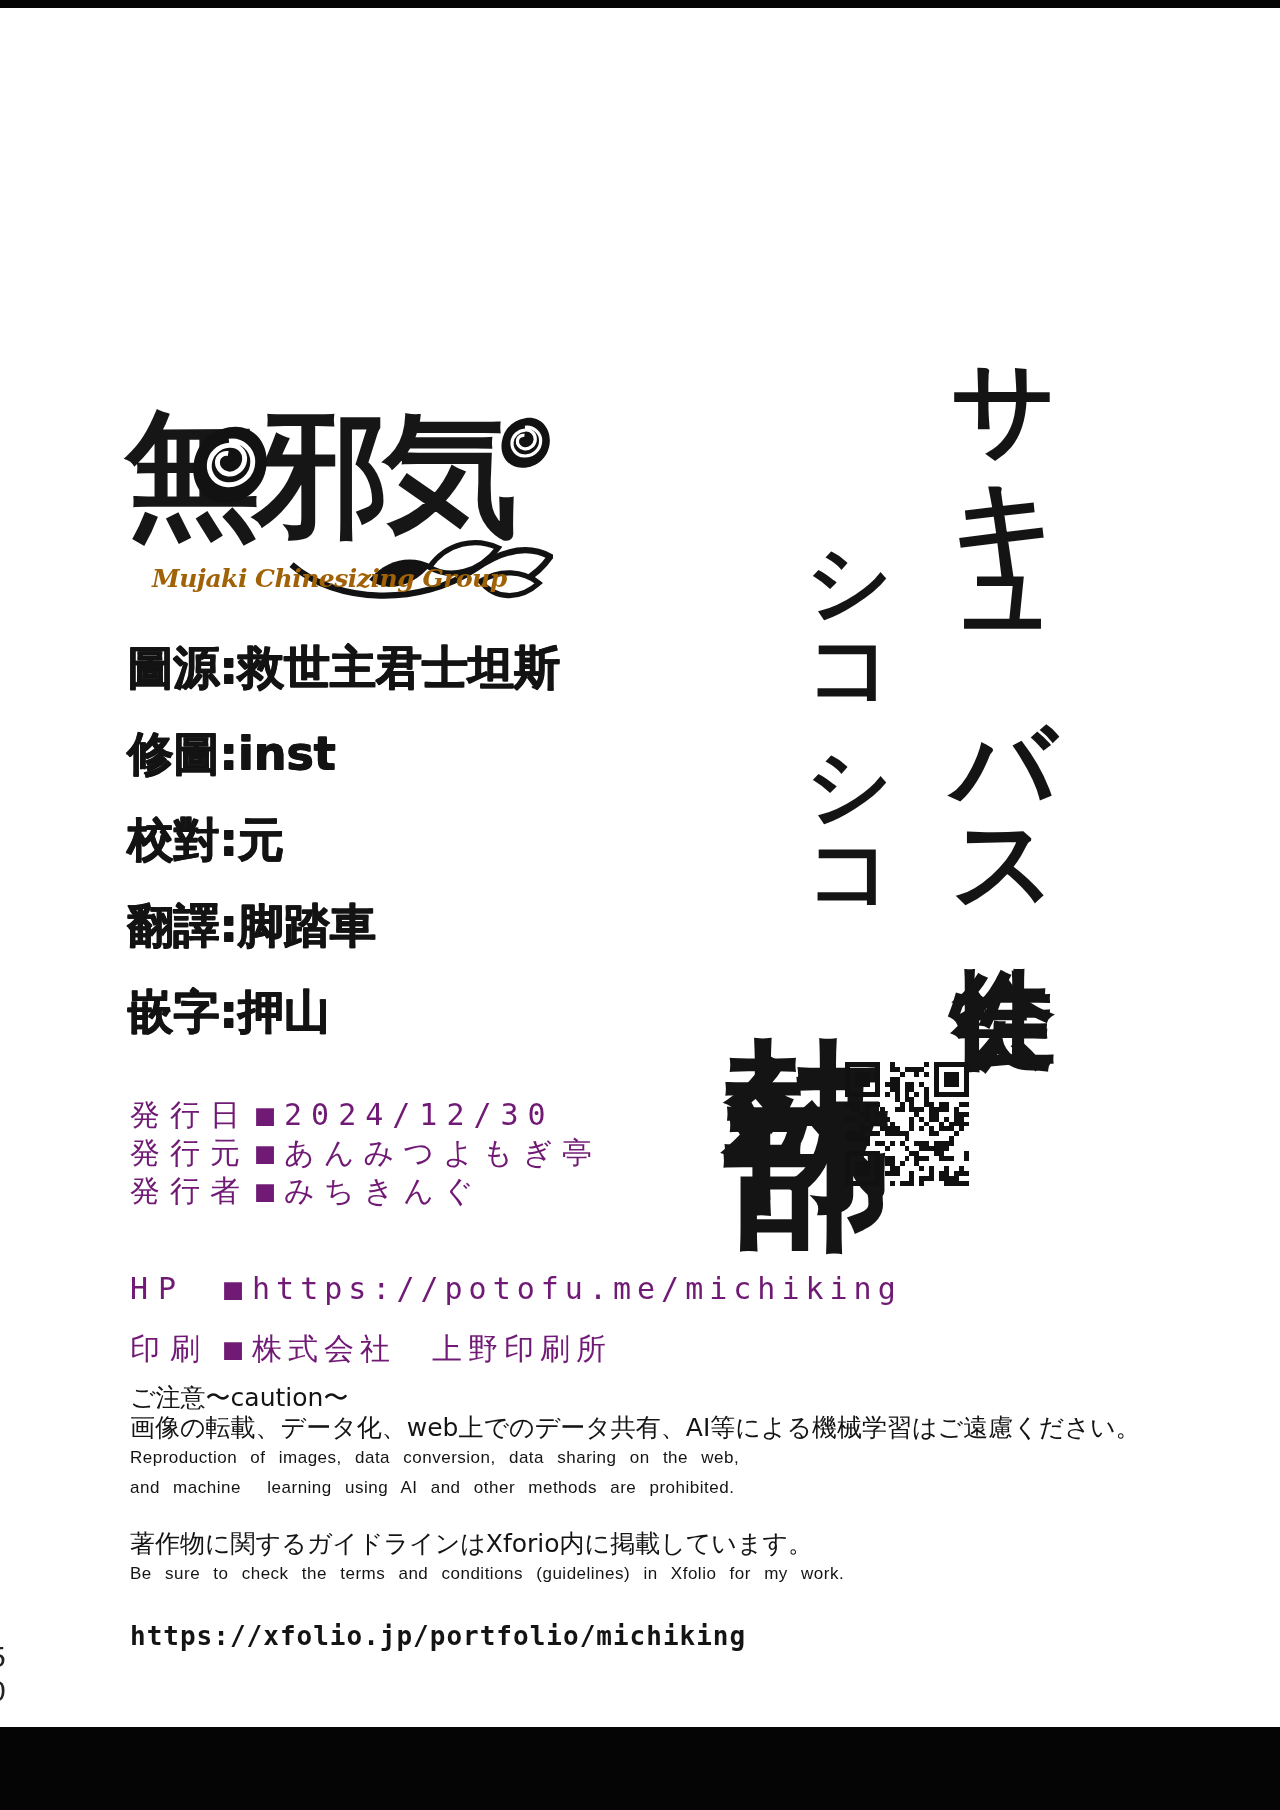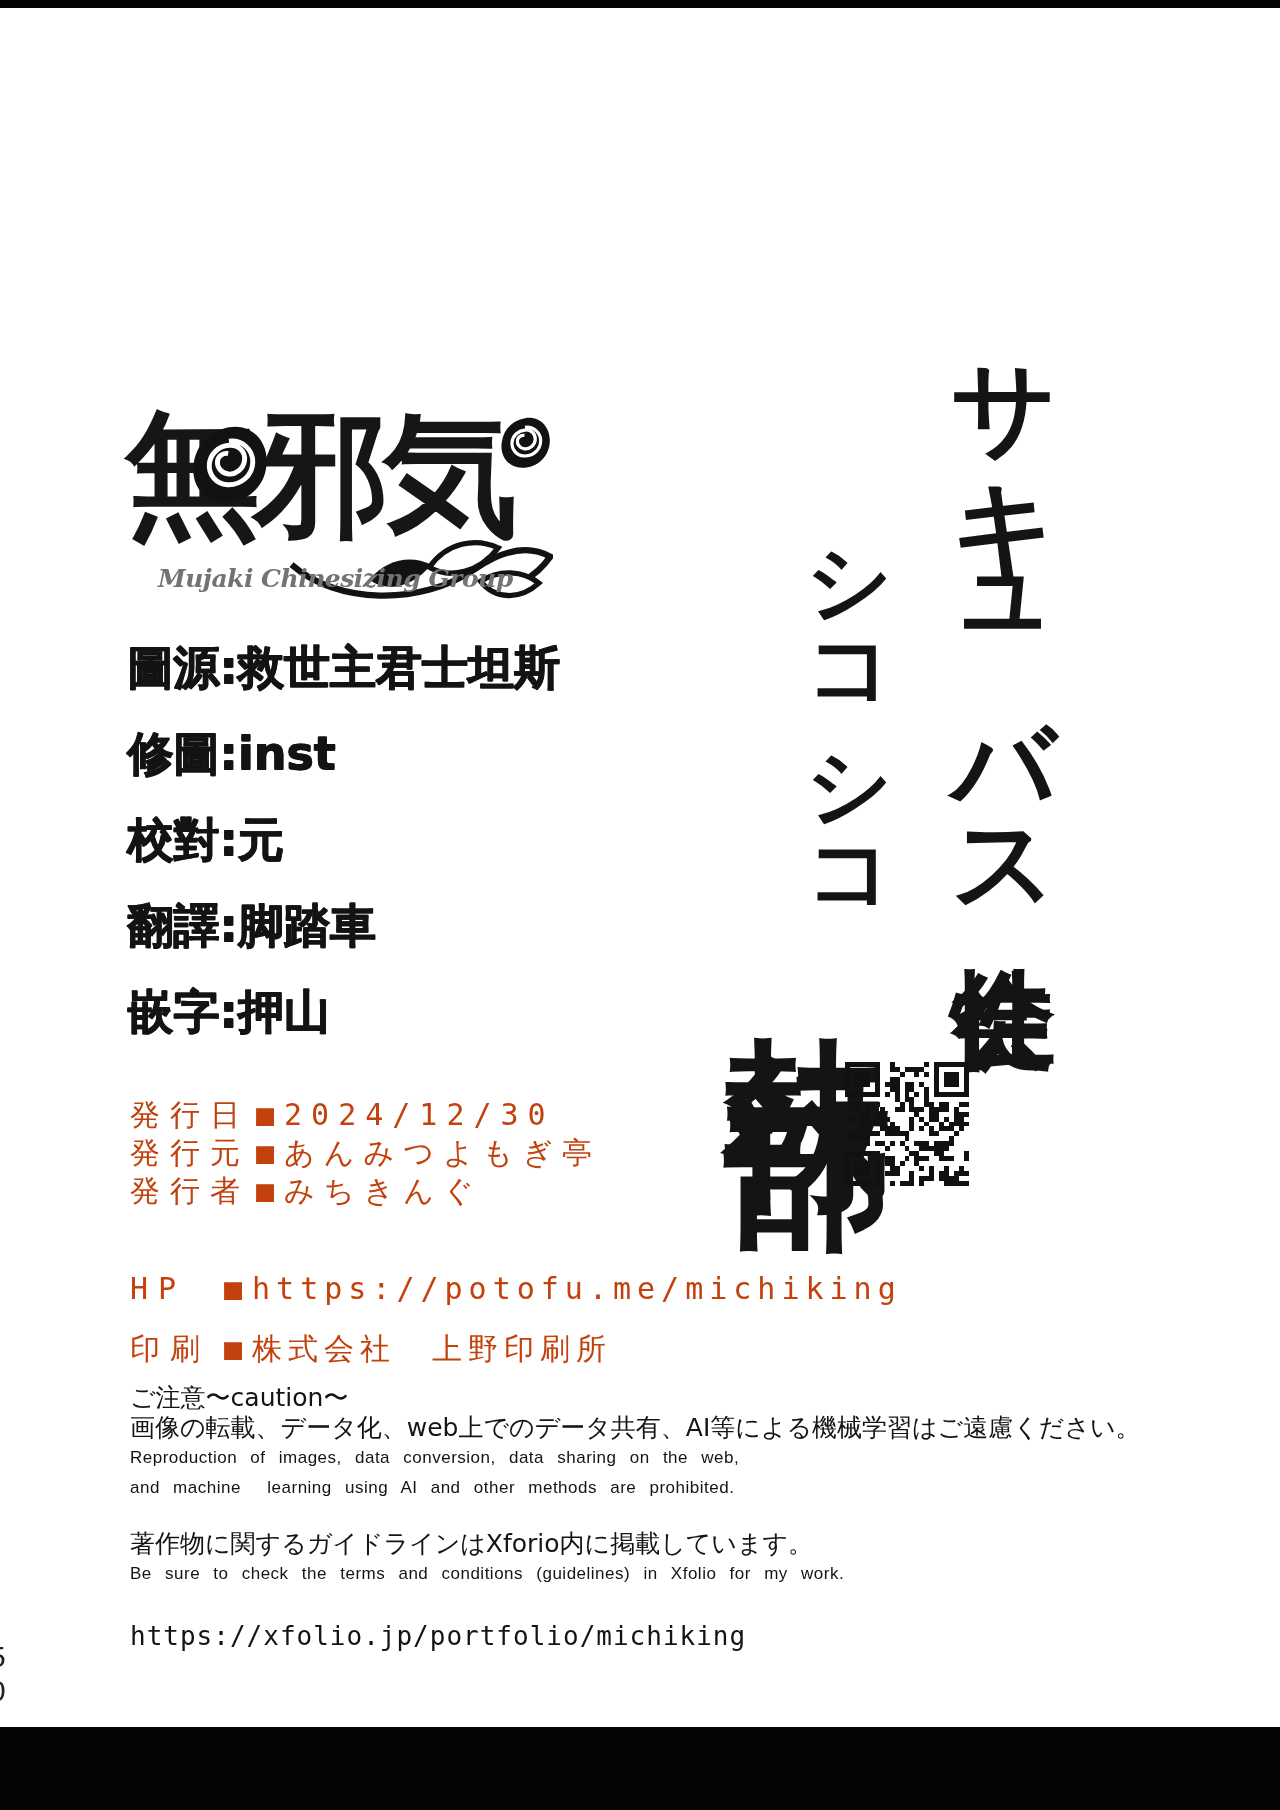--- a/index.html
+++ b/index.html
@@ -24,31 +24,31 @@
   
   .logo-title { position:absolute; left:125px; top:400px; width:410px; height:150px;
                 font-family:Liberation Sans, sans-serif; font-weight:bold; font-size:135px;
                 line-height:150px; letter-spacing:-6px; color:#161616; white-space:pre; }
   .rose { position:absolute; }
   .rose-1 { left:188px; top:424px; width:82px; height:82px; }
   .rose-2 { left:498px; top:416px; width:54px; height:54px; }
   .vine { position:absolute; left:288px; top:516px; width:265px; height:95px; }
   .logo-subtitle { position:absolute; left:152px; top:564px; font-family:"DejaVu Serif", serif;
                    font-style:italic; font-weight:bold; font-size:25px; line-height:30px;
-                   letter-spacing:-0.5px; color:#737373;margin-left:6px; }
+                   letter-spacing:-0.5px; color:#a16207; }
 
   
   .credits { position:absolute; left:127px; top:624px; }
   .credit-line { font-family:"DejaVu Sans", sans-serif; font-weight:900; font-size:46px;
                  line-height:86px; color:#131313; white-space:pre;
                  text-shadow: 1px 0 0 #131313, 0 1px 0 #131313, 1px 1px 0 #131313; }
 
   
   .pub { position:absolute; font-family:"DejaVu Sans Mono","Liberation Mono",monospace;
-         font-size:30px; color:#c2410c; }
+         font-size:30px; color:#701a75; }
   .pub-a { left:130px; top:1096px; }
   .pub-b { left:130px; top:1270px; }
   .pub-row { line-height:38px; white-space:pre; letter-spacing:10px; }
   .pub-b .pub-row { margin-bottom:22px; }
   .pub-label { display:inline-block; letter-spacing:10px; }
   .pub-a .pub-label { width:126px; }
   .pub-b .pub-label { width:94px; }
   .pub-value { letter-spacing:6px; }
   .pub-a .pub-value { letter-spacing:9px; }
 
@@ -57,21 +57,21 @@
   .qr svg { width:100%; height:100%; shape-rendering:crispEdges; fill:#111; }
 
   
   .caution { position:absolute; left:130px; top:1383px; color:#141414; }
   .caution div { white-space:pre; }
   .c-jp { font-size:25px; line-height:30px; font-family:"DejaVu Sans", sans-serif; }
   .c-en { font-size:17px; line-height:30px; font-family:"Liberation Sans", sans-serif;
           word-spacing:8px; letter-spacing:0.5px; }
   .c-gap-1 { height:26px; } .c-gap-2 { height:32px; }
   .c-url { font-size:26px; line-height:30px; letter-spacing:1px;
-           font-family:"DejaVu Sans Mono","Liberation Mono",monospace; }
+           font-family:"DejaVu Sans Mono","Liberation Mono",monospace;font-weight:bold; }
 
   
   .page-num { position:absolute; left:-11px; top:1640px; font-size:30px; line-height:34px;
               font-family:"Liberation Sans", sans-serif; color:#222; }
   .page-num div { width:26px; }
 </style>
 </head>
 <body>
 
 <div class="page">

